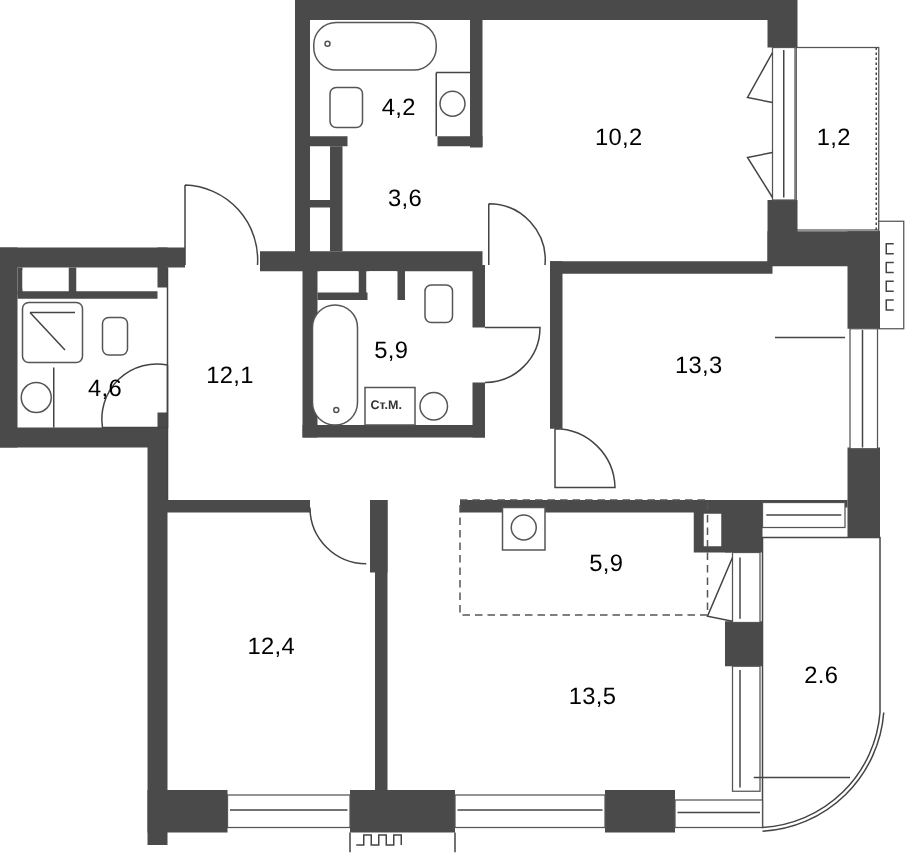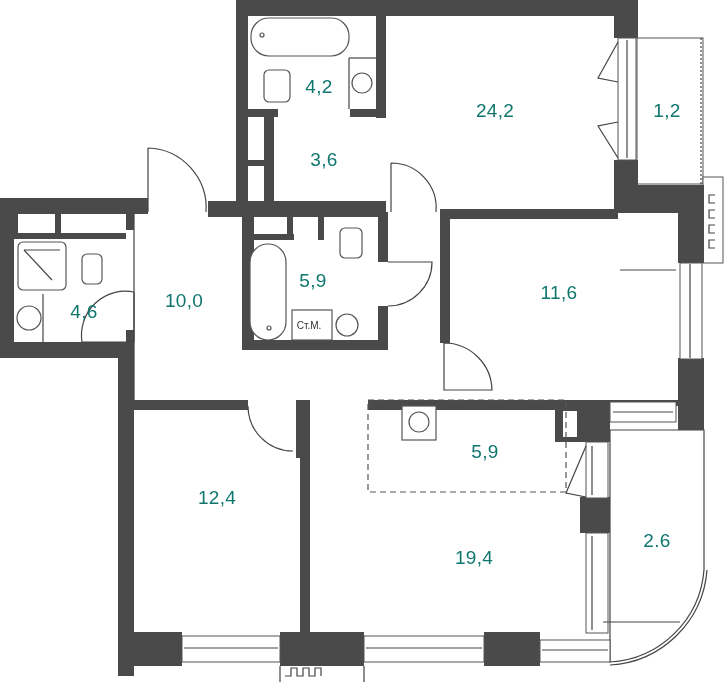--- a/index.html
+++ b/index.html
@@ -3,22 +3,22 @@
 <meta charset="utf-8">
 <style>
   html, body { margin: 0; padding: 0; background: #ffffff; }
   body { width: 724px; height: 682px; overflow: hidden; position: relative; font-family: "Liberation Sans", sans-serif; }
   #plan { position: absolute; left: 0; top: 0; width: 724px; height: 682px; }
   .wall { fill: #4a4a4a; }
   .thin { fill: none; stroke: #444; stroke-width: 1.2; }
   .fix { fill: #fff; stroke: #555; stroke-width: 1.2; }
   .win { fill: #fff; stroke: #555; stroke-width: 1; }
   .dash { fill: none; stroke: #555; stroke-width: 1.2; stroke-dasharray: 6 4; }
-  .label { position: absolute; font-size: 19px; color: #0f766e; transform: translate(-50%, -50%); white-space: nowrap; letter-spacing: 0.3px; }
-  .small { position: absolute; font-size: 10px; color: #333; transform: translate(-50%, -50%); }
+  .label { position: absolute; font-size: 19px; color: #000000; transform: translate(-50%, -50%); white-space: nowrap; letter-spacing: 0.3px; }
+  .small { position: absolute; font-size: 10px; color: #333; transform: translate(-50%, -50%); font-weight: bold; }
 </style>
 </head>
 <body>
 
 <svg id="plan" viewBox="0 0 724 682" xmlns="http://www.w3.org/2000/svg">
 
   <g>
     <rect class="win" x="637" y="38" width="66" height="146"></rect>
     <line class="thin" x1="701" y1="38" x2="701" y2="184" stroke-dasharray="2 2"></line>
     <rect class="win" x="703" y="177" width="20" height="86"></rect>
@@ -153,24 +153,24 @@
     <rect class="fix" x="340" y="228" width="22" height="30" rx="5"></rect>
     <rect class="fix" x="292" y="310" width="40" height="30"></rect>
     <circle class="fix" cx="347" cy="325" r="11"></circle>
 
     <rect class="fix" x="402" y="406" width="34" height="34"></rect>
     <circle class="fix" cx="419" cy="422" r="10"></circle>
   </g>
 </svg>
 
 <div class="label" style="left:319px;top:87px">4,2</div>
-<div class="label" style="left:495px;top:111px">24,2</div>
+<div class="label" style="left:495px;top:111px">10,2</div>
 <div class="label" style="left:667px;top:111px">1,2</div>
 <div class="label" style="left:324px;top:160px">3,6</div>
 <div class="label" style="left:84px;top:312px">4,6</div>
-<div class="label" style="left:184px;top:301px">10,0</div>
+<div class="label" style="left:184px;top:301px">12,1</div>
 <div class="label" style="left:313px;top:281px">5,9</div>
-<div class="label" style="left:559px;top:293px">11,6</div>
+<div class="label" style="left:559px;top:293px">13,3</div>
 <div class="label" style="left:485px;top:452px">5,9</div>
-<div class="label" style="left:217px;top:498px">12,4</div>
-<div class="label" style="left:474px;top:558px">19,4</div>
+<div class="label" style="left:217px;top:518px">12,4</div>
+<div class="label" style="left:474px;top:558px">13,5</div>
 <div class="label" style="left:657px;top:541px">2.6</div>
 <div class="small" style="left:309px;top:325px">Ст.М.</div>
 
 </body></html>

